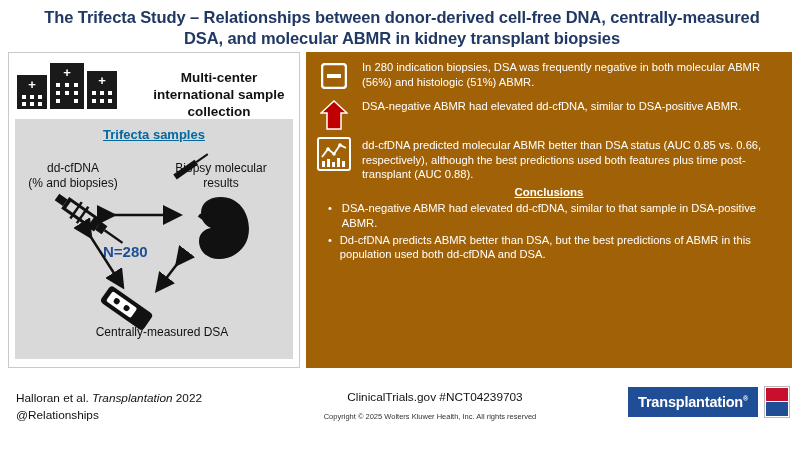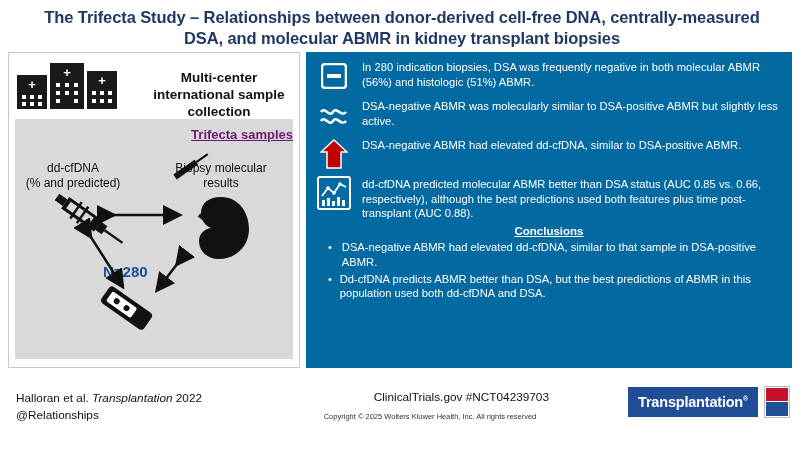--- a/index.html
+++ b/index.html
@@ -75,50 +75,49 @@
   }
   .samples-box {
     position: absolute;
     left: 6px; top: 66px;
     width: 278px; height: 240px;
     background: #d9d9d9;
   }
   .samples-title {
     position: absolute;
     top: 8px; left: 0; width: 278px;
-    text-align: right;
+    text-align: center;
     font-size: 13px;
     font-weight: 700;
-    color: #701a75;
+    color: #0369a1;
     text-decoration: underline;
   }
   .lbl {
     position: absolute;
     font-size: 12px;
     color: #111;
     text-align: center;
     line-height: 1.25;
   }
   .lbl-ddcfdna { left: 6px; top: 42px; width: 104px; }
   .lbl-biopsy  { left: 150px; top: 42px; width: 112px; }
   .lbl-dsa     { left: 52px; top: 206px; width: 190px; }
   .n280 {
     position: absolute;
     left: 88px; top: 124px;
     font-size: 15px;
     font-weight: 700;
     color: #1F4E96;
-    margin-top: 20px;
   }
   .svg-art { position: absolute; left: 0; top: 0; }
   
   .right-panel {
     width: 486px;
     height: 316px;
-    background: #0369a1;
+    background: #a16207;
     color: #ffffff;
     padding: 7px 8px 6px 8px;
     position: relative;
   }
   .finding {
     display: flex;
     align-items: flex-start;
     gap: 8px;
     margin-bottom: 5px;
   }
@@ -161,23 +160,23 @@
   .footer-left {
     position: absolute;
     left: 16px; top: 8px;
     font-size: 11.8px;
     color: #111;
     line-height: 1.45;
   }
   .footer-left em { font-style: italic; }
   .footer-center {
     position: absolute;
-    left: 279px; top: 8px;
+    left: 300px; top: 8px;
     width: 270px;
-    text-align: right;
+    text-align: center;
     font-size: 11.8px;
     color: #111;
   }
   .copyright {
     position: absolute;
     left: 255px; top: 30px;
     width: 350px;
     text-align: center;
     font-size: 7.5px;
     color: #333;
@@ -260,26 +259,27 @@
       </div>
     </div>
 
     <div class="multi-center-label">Multi-center international sample collection</div>
 
     <div class="samples-box">
       <div class="samples-title">Trifecta samples</div>
 
       <div class="lbl lbl-ddcfdna">
         <span>dd-cfDNA</span><br>
-        <span>(% and predicted)</span>
+        <span>(% and biopsies)</span>
       </div>
       <div class="lbl lbl-biopsy">
         <span>Biopsy molecular</span><br>
         <span>results</span>
       </div>
+      <div class="lbl lbl-dsa">Centrally-measured DSA</div>
       <div class="n280">N=280</div>
 
       <svg class="svg-art" width="278" height="240" viewBox="0 0 278 240">
 
         <g transform="translate(42,78) rotate(35)">
           <rect x="0" y="-4" width="10" height="8" fill="#111"></rect>
           <rect x="10" y="-7" width="40" height="14" fill="#111"></rect>
           <rect x="14" y="-4" width="28" height="8" fill="#d9d9d9"></rect>
           <rect x="50" y="-5" width="8" height="10" fill="#111"></rect>
           <rect x="58" y="-1.2" width="22" height="2.4" fill="#111"></rect>
@@ -321,29 +321,20 @@
     <div class="finding">
       <div class="ficon">
         <svg width="26" height="26" viewBox="0 0 26 26">
           <rect x="1" y="1" width="24" height="24" rx="3" fill="none" stroke="#ffffff" stroke-width="2.5"></rect>
           <rect x="6" y="11" width="14" height="4" fill="#ffffff"></rect>
         </svg>
       </div>
       <div class="ftext">In 280 indication biopsies, DSA was frequently negative in both molecular ABMR (56%) and histologic (51%) ABMR.</div>
     </div>
 
-    <div class="finding">
-      <div class="ficon">
-        <svg width="30" height="24" viewBox="0 0 30 24">
-          <path d="M2 9 C6 3, 10 15, 14 9 C18 3, 22 15, 27 9" fill="none" stroke="#fff" stroke-width="2.6"></path>
-          <path d="M2 18 C6 12, 10 24, 14 18 C18 12, 22 24, 27 18" fill="none" stroke="#fff" stroke-width="2.6"></path>
-        </svg>
-      </div>
-      <div class="ftext">DSA-negative ABMR was molecularly similar to DSA-positive ABMR but slightly less active.</div>
-    </div>
 
     <div class="finding">
       <div class="ficon">
         <svg width="28" height="30" viewBox="0 0 28 30">
           <path d="M14 1 L27 13 L21 13 L21 29 L7 29 L7 13 L1 13 Z" fill="#C00000" stroke="#ffffff" stroke-width="1.5"></path>
         </svg>
       </div>
       <div class="ftext">DSA-negative ABMR had elevated dd-cfDNA, similar to DSA-positive ABMR.</div>
     </div>
 

